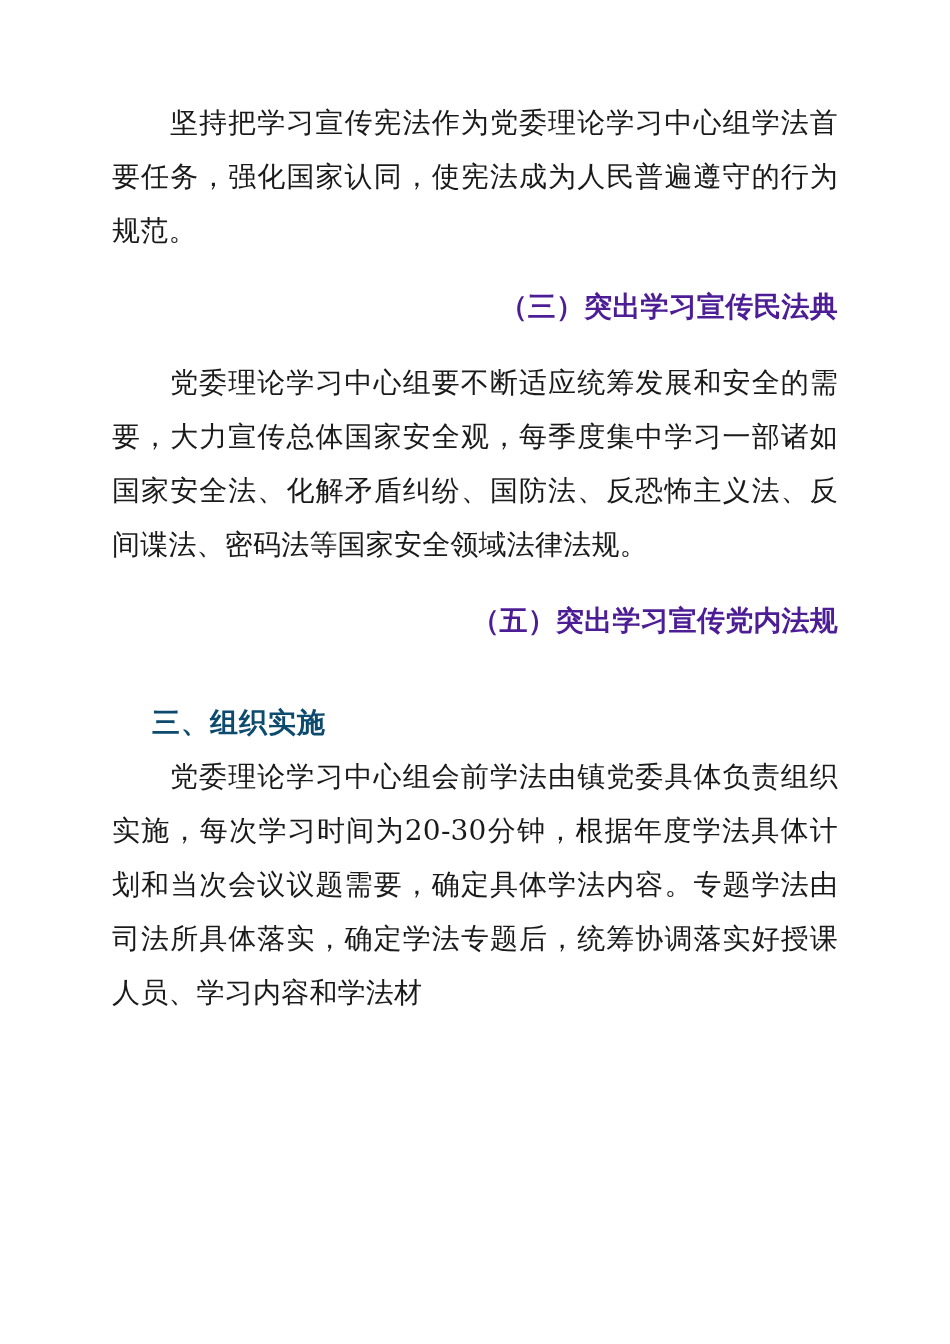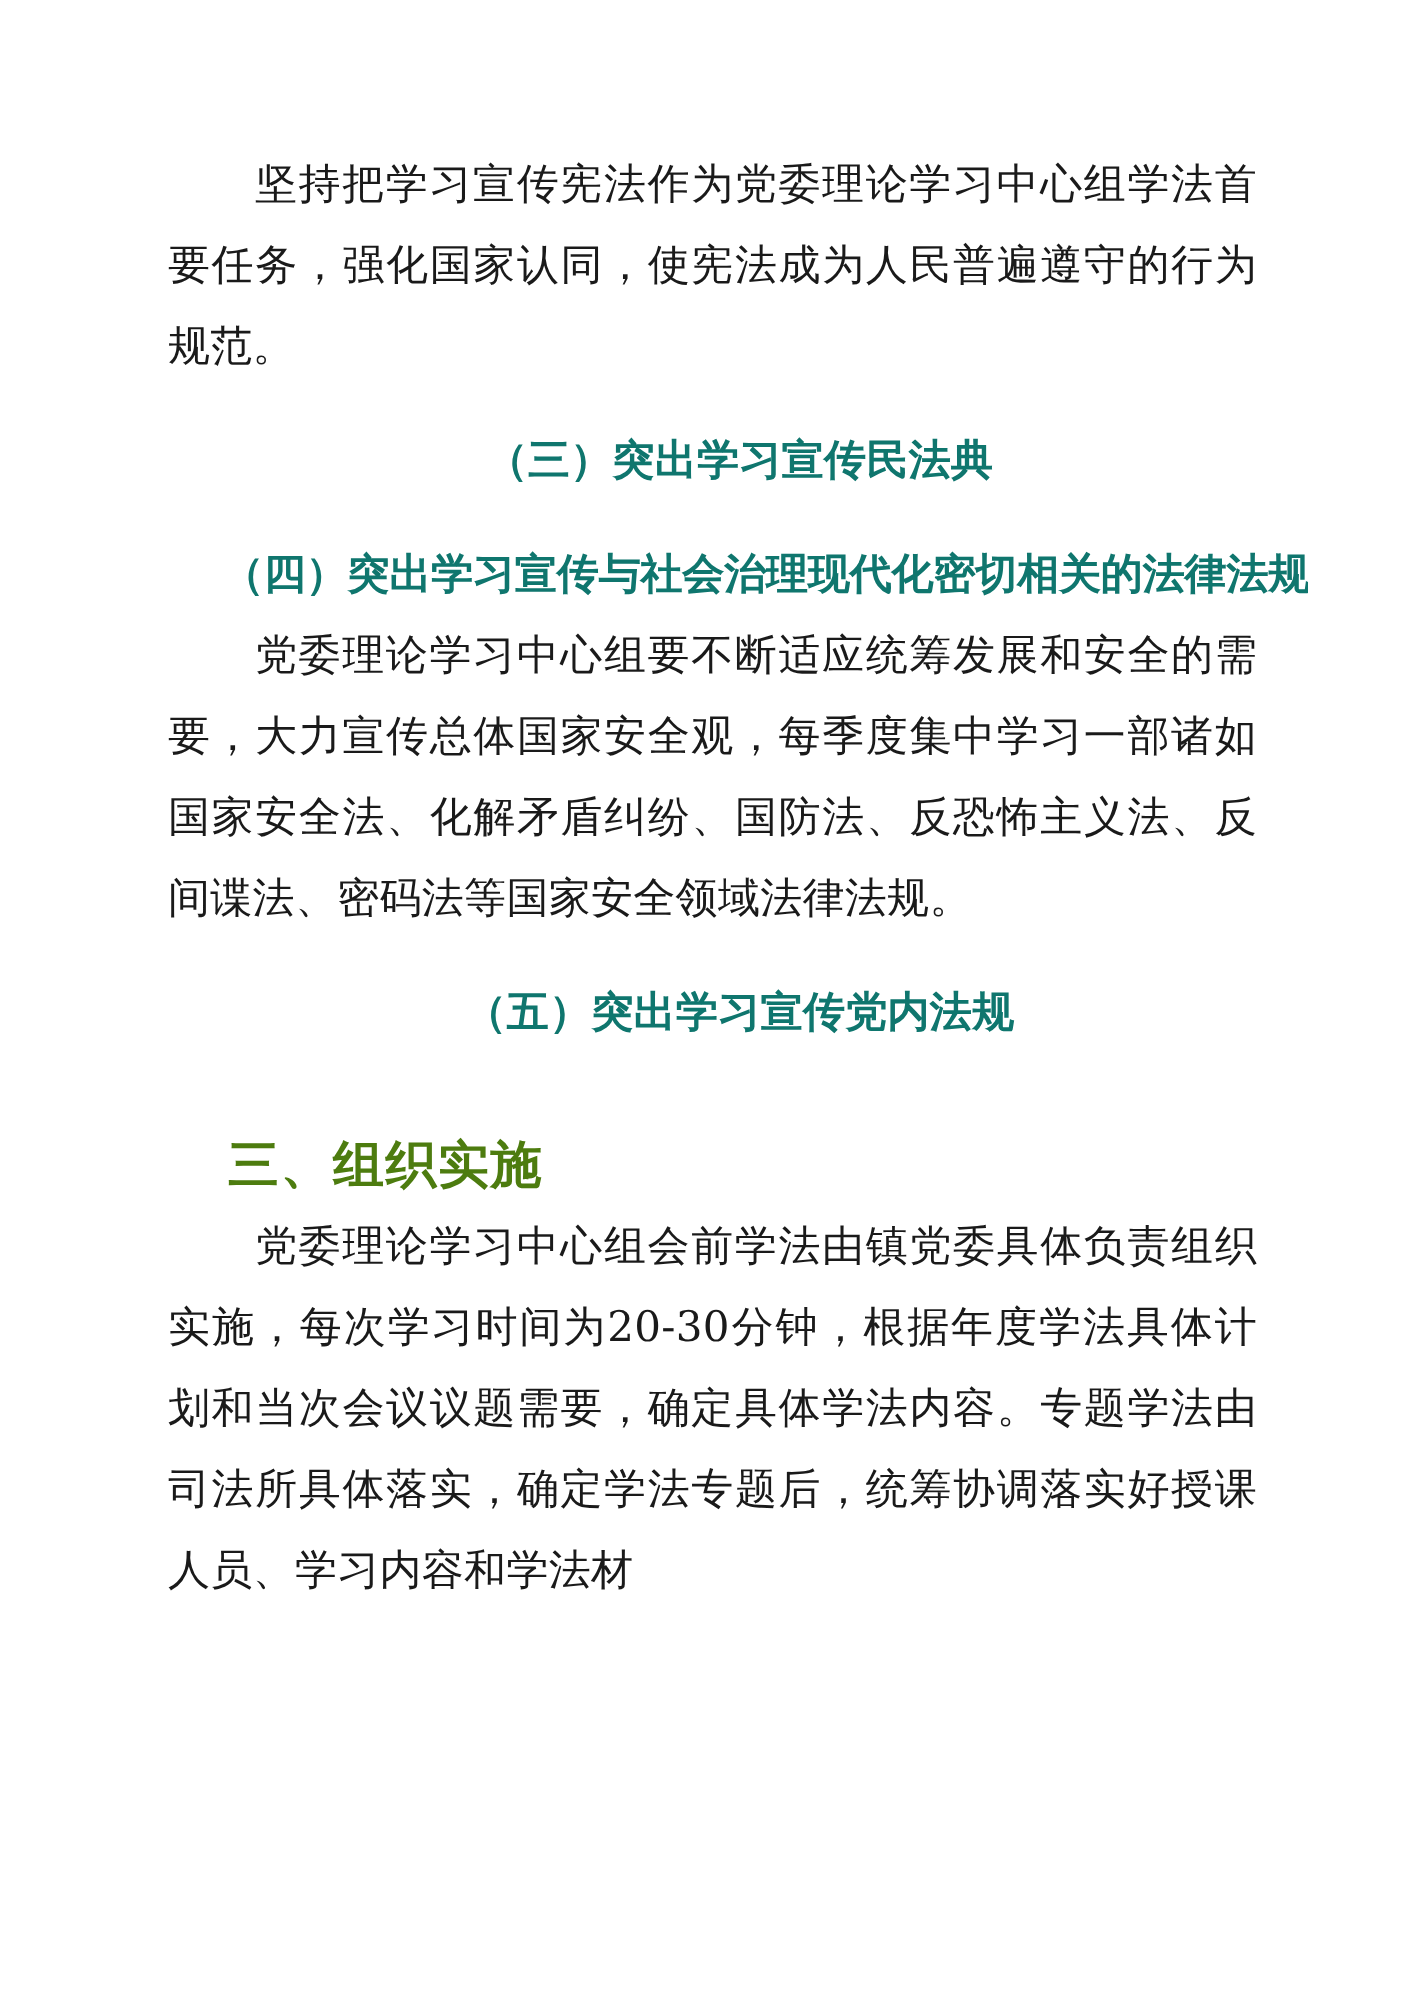--- a/index.html
+++ b/index.html
@@ -33,38 +33,38 @@
     text-indent: 58px;
     margin: 0;
     letter-spacing: 0.2px;
     font-weight: 400;
   }
   
   .heading-sub {
     font-family: "DejaVu Serif", "Liberation Serif", serif;
     font-size: 28px;
     line-height: 54px;
-    color: #0f766e;
+    color: #4c1d95;
     font-weight: 700;
     text-indent: 36px;
     margin: 0;
-    text-align: center;
+    text-align: right;
     letter-spacing: 0.2px;
     white-space: nowrap;
   }
   
   .heading-sub.wide {
     letter-spacing: -0.1px;
   }
   
   .heading-main {
     font-family: "DejaVu Serif", "Liberation Serif", serif;
-    font-size: 34px;
+    font-size: 28px;
     line-height: 54px;
-    color: #4d7c0f;
+    color: #0c4a6e;
     font-weight: 700;
     text-indent: 40px;
     margin: 0;
     text-align: left;
     letter-spacing: 1px;
   }
   .gap-md { height: 22px; }
   .gap-lg { height: 48px; }
 </style>
 </head>
@@ -75,21 +75,20 @@
 
     <p class="para">坚持把学习宣传宪法作为党委理论学习中心组学法首要任务，强化国家认同，使宪法成为人民普遍遵守的行为规范。</p>
 
     <div class="gap-md"></div>
 
     <h3 class="heading-sub">（三）突出学习宣传民法典</h3>
 
 
     <div class="gap-md"></div>
 
-    <h3 class="heading-sub wide">（四）突出学习宣传与社会治理现代化密切相关的法律法规</h3>
 
     <p class="para">党委理论学习中心组要不断适应统筹发展和安全的需要，大力宣传总体国家安全观，每季度集中学习一部诸如国家安全法、化解矛盾纠纷、国防法、反恐怖主义法、反间谍法、密码法等国家安全领域法律法规。</p>
 
     <div class="gap-md"></div>
 
     <h3 class="heading-sub">（五）突出学习宣传党内法规</h3>
 
 
     <div class="gap-lg"></div>
 

